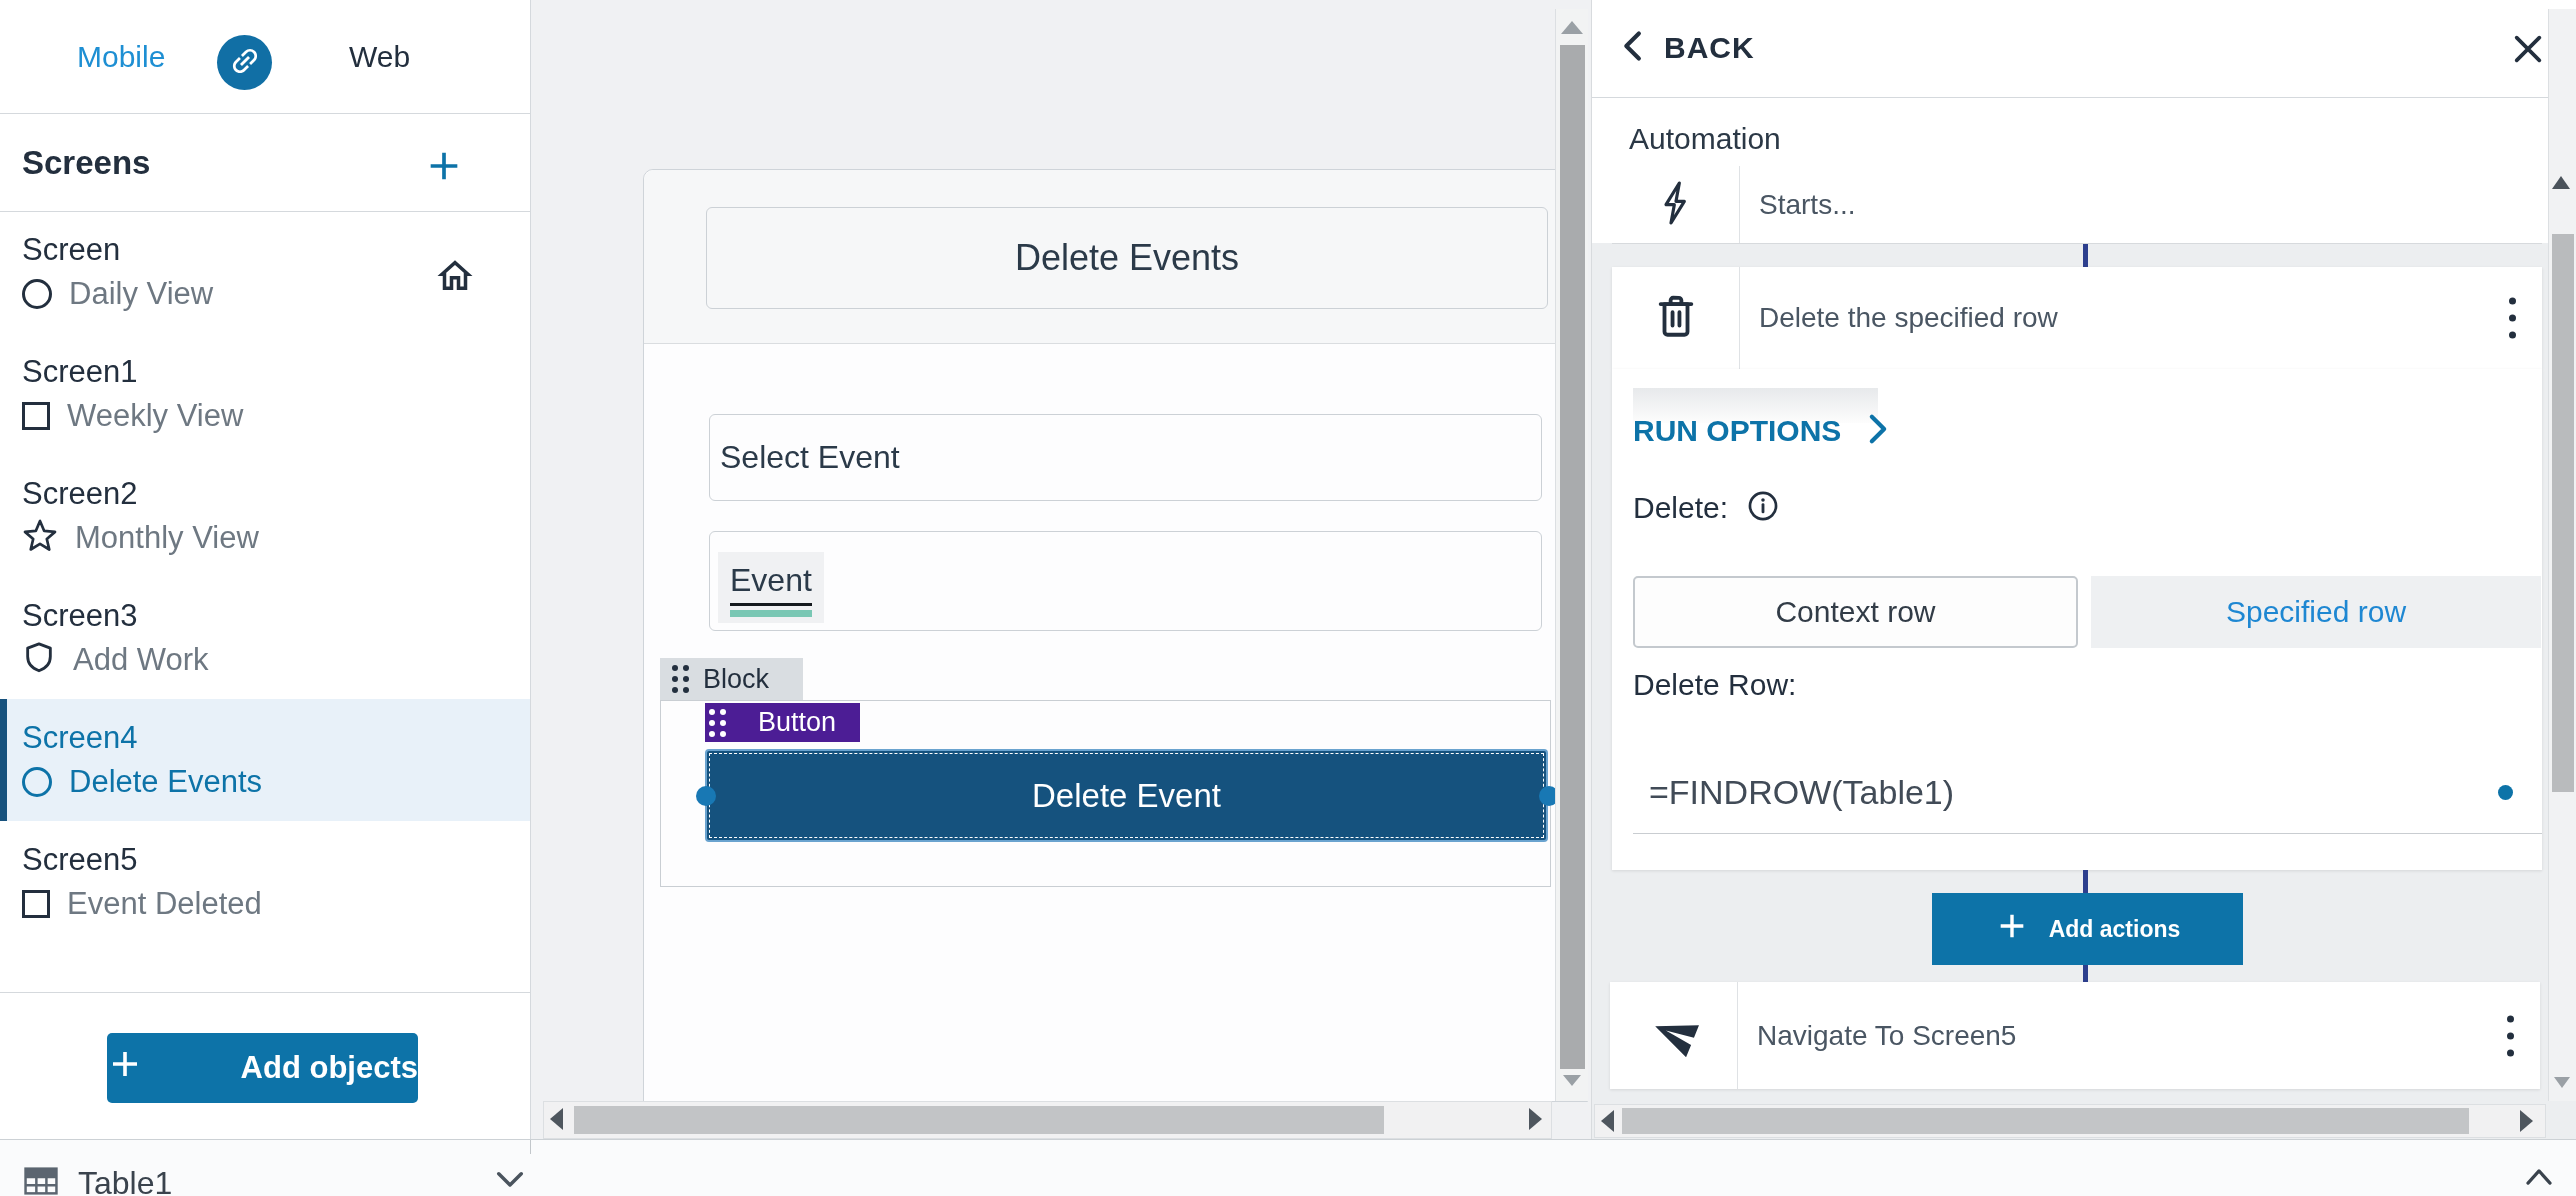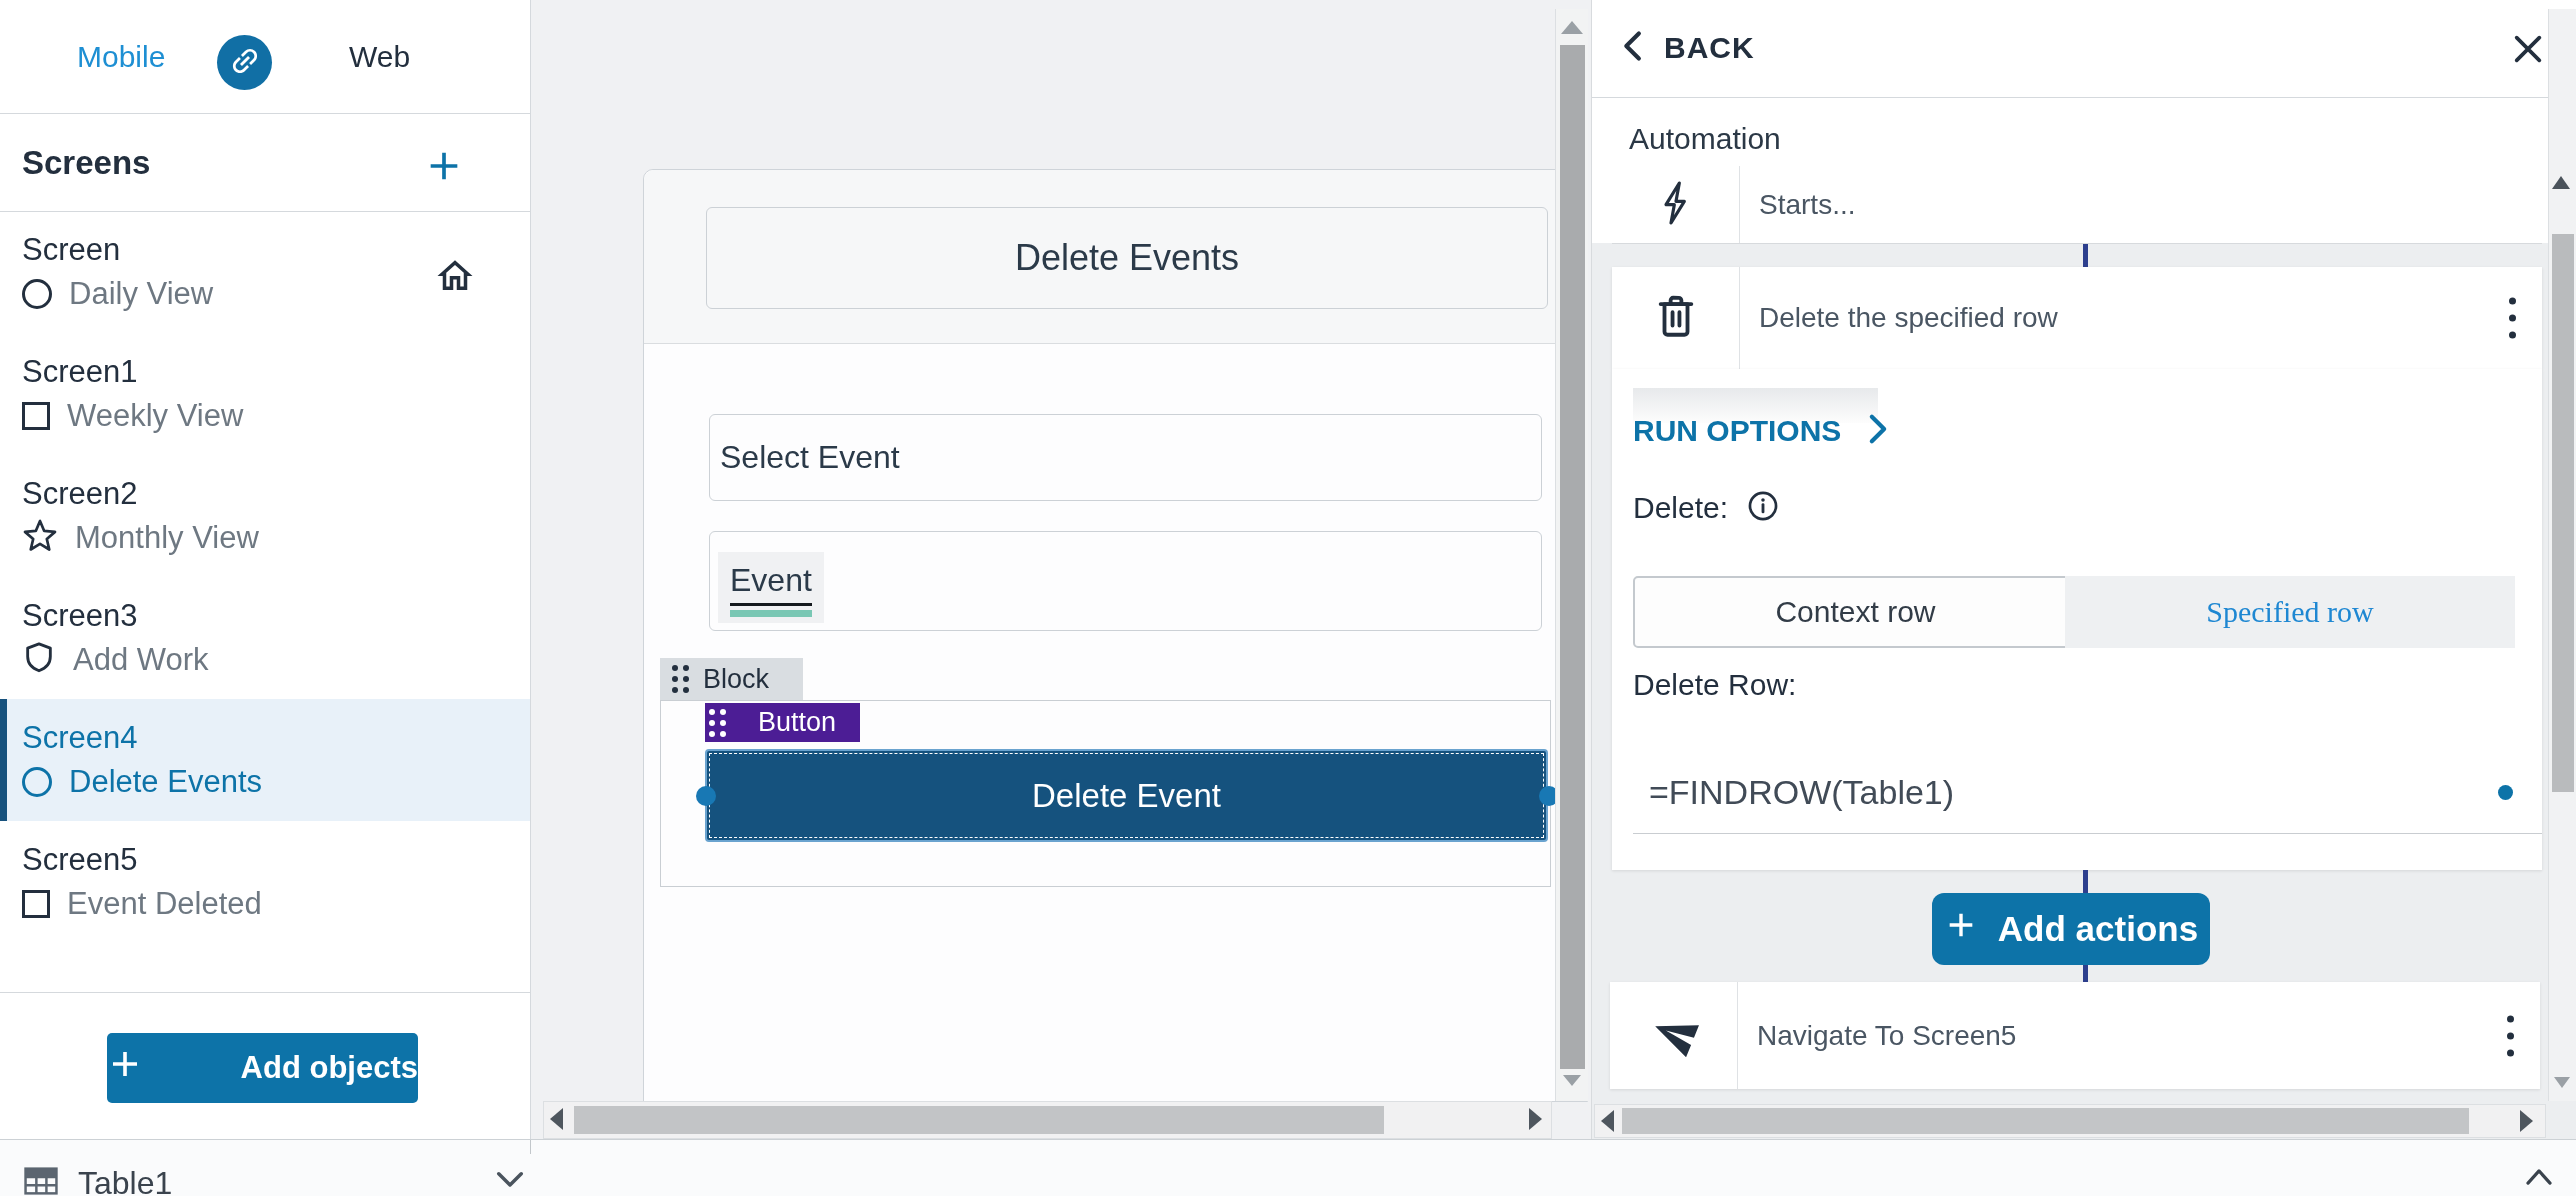--- a/index.html
+++ b/index.html
@@ -86,26 +86,26 @@
   .starts-card{left:20px;top:166px;width:930px;height:78px;box-shadow:none;border-bottom:1px solid #d7dadd;}
   .trash-card{left:20px;top:267px;width:930px;height:102px;}
   .connector{width:5px;background:var(--connector);left:491px;}
   .big-card{left:20px;top:369px;width:930px;height:501px;}
   .shade{position:absolute;left:21px;top:19px;width:245px;height:35px;background:linear-gradient(#e7e9eb,#fdfdfd);}
   .run-options{position:absolute;left:21px;top:44px;display:flex;align-items:center;gap:26px;cursor:pointer;}
   .run-options .ro-label{font-size:30px;font-weight:bold;color:var(--accent);}
   .delete-line{position:absolute;left:21px;top:120px;display:flex;align-items:center;gap:18px;}
   .delete-line .dl-label{font-size:30px;color:var(--navy);}
   .toggle-context{position:absolute;left:21px;top:207px;width:445px;height:72px;background:#fdfdfd;border:2px solid #c4c9ce;border-radius:5px;display:flex;align-items:center;justify-content:center;font-size:30px;color:#323c47;cursor:pointer;}
-  .toggle-specified{position:absolute;left:453px;top:207px;width:450px;height:72px;background:#eef0f2;border:none;display:flex;align-items:center;justify-content:center;font-size:30px;color:var(--link-blue);cursor:pointer;font-family:Liberation Serif, serif;}
+  .toggle-specified{position:absolute;left:479px;top:207px;width:450px;height:72px;background:#eef0f2;border:none;display:flex;align-items:center;justify-content:center;font-size:30px;color:var(--link-blue);cursor:pointer;}
   .delete-row-label{position:absolute;left:21px;top:299px;font-size:30px;color:var(--navy);}
   .formula{position:absolute;left:37px;top:404px;font-size:34px;color:#414b57;cursor:text;}
   .formula-dot{position:absolute;left:886px;top:416px;width:15px;height:15px;border-radius:50%;background:var(--accent);}
   .formula-underline{position:absolute;left:21px;top:464px;width:909px;border-bottom:1px solid #c9cdd1;}
-  .btn-add-actions{position:absolute;left:340px;top:893px;width:278px;height:72px;background:var(--accent);border:none;border-radius:12px;color:#fff;display:flex;align-items:center;justify-content:center;gap:20px;font-size:35px;font-weight:bold;cursor:pointer;z-index:3;}
+  .btn-add-actions{position:absolute;left:340px;top:893px;width:311px;height:72px;background:var(--accent);border:none;border-radius:0;color:#fff;display:flex;align-items:center;justify-content:center;gap:20px;font-size:23px;font-weight:bold;cursor:pointer;z-index:3;}
   .nav-card{left:18px;top:982px;width:930px;height:107px;}
   .nav-plane{transform:rotate(22deg);}
   .hscroll-p{left:1594px;top:1104px;width:952px;height:34px;background:#f1f1f2;border:1px solid #dcdfe2;z-index:6;}
   .hscroll-p .thumb{position:absolute;left:27px;top:3px;width:847px;height:26px;background:#c3c5c7;cursor:grab;}
   .vscroll-p{left:2548px;top:9px;width:28px;height:1092px;background:#f1f2f3;border-left:1px solid #dcdfe2;z-index:6;}
   .vscroll-p .thumb{position:absolute;left:3px;top:225px;width:22px;height:558px;background:#b9bbbd;cursor:grab;}
   .vscroll-p .tri-up{border-bottom-color:#4b535b;}
   .vscroll-p .tri-down{border-top-color:#9aa0a5;}
 
   

